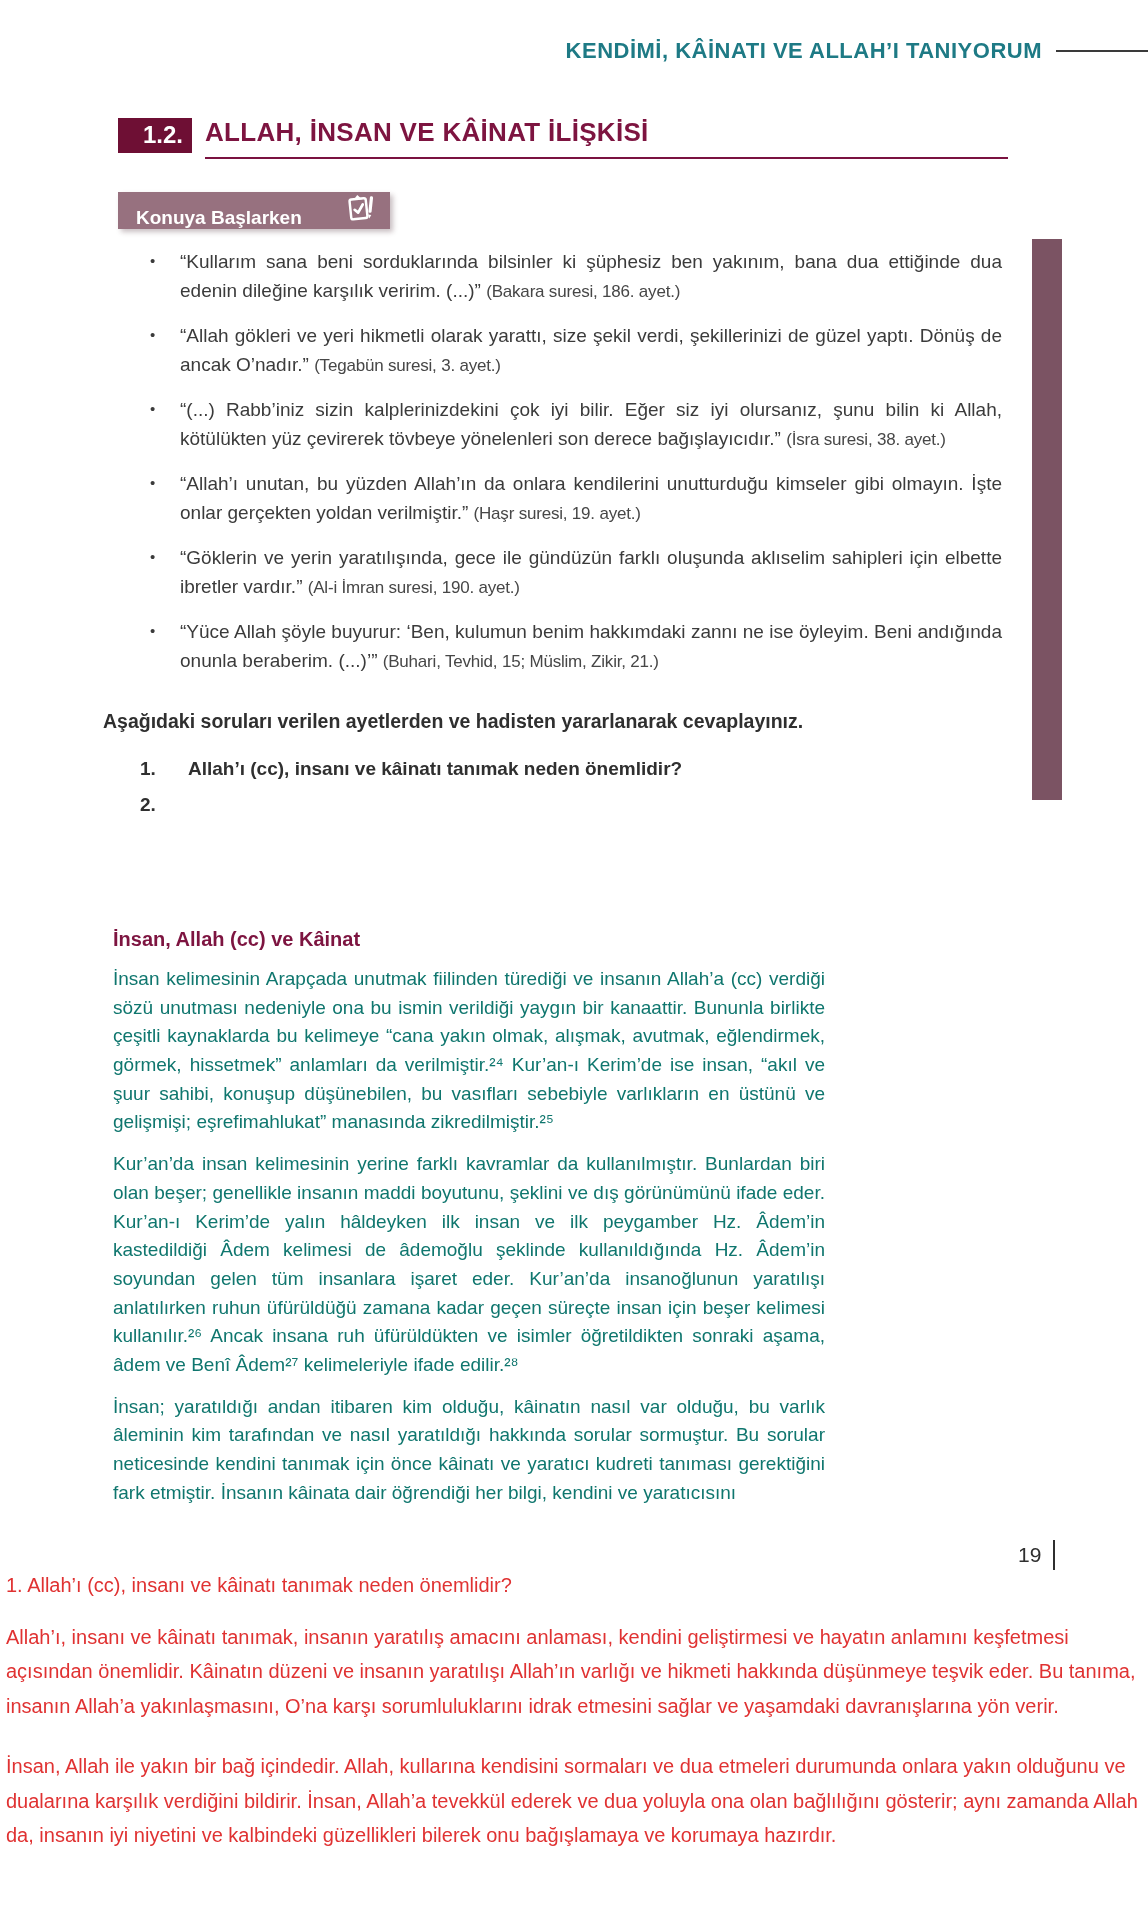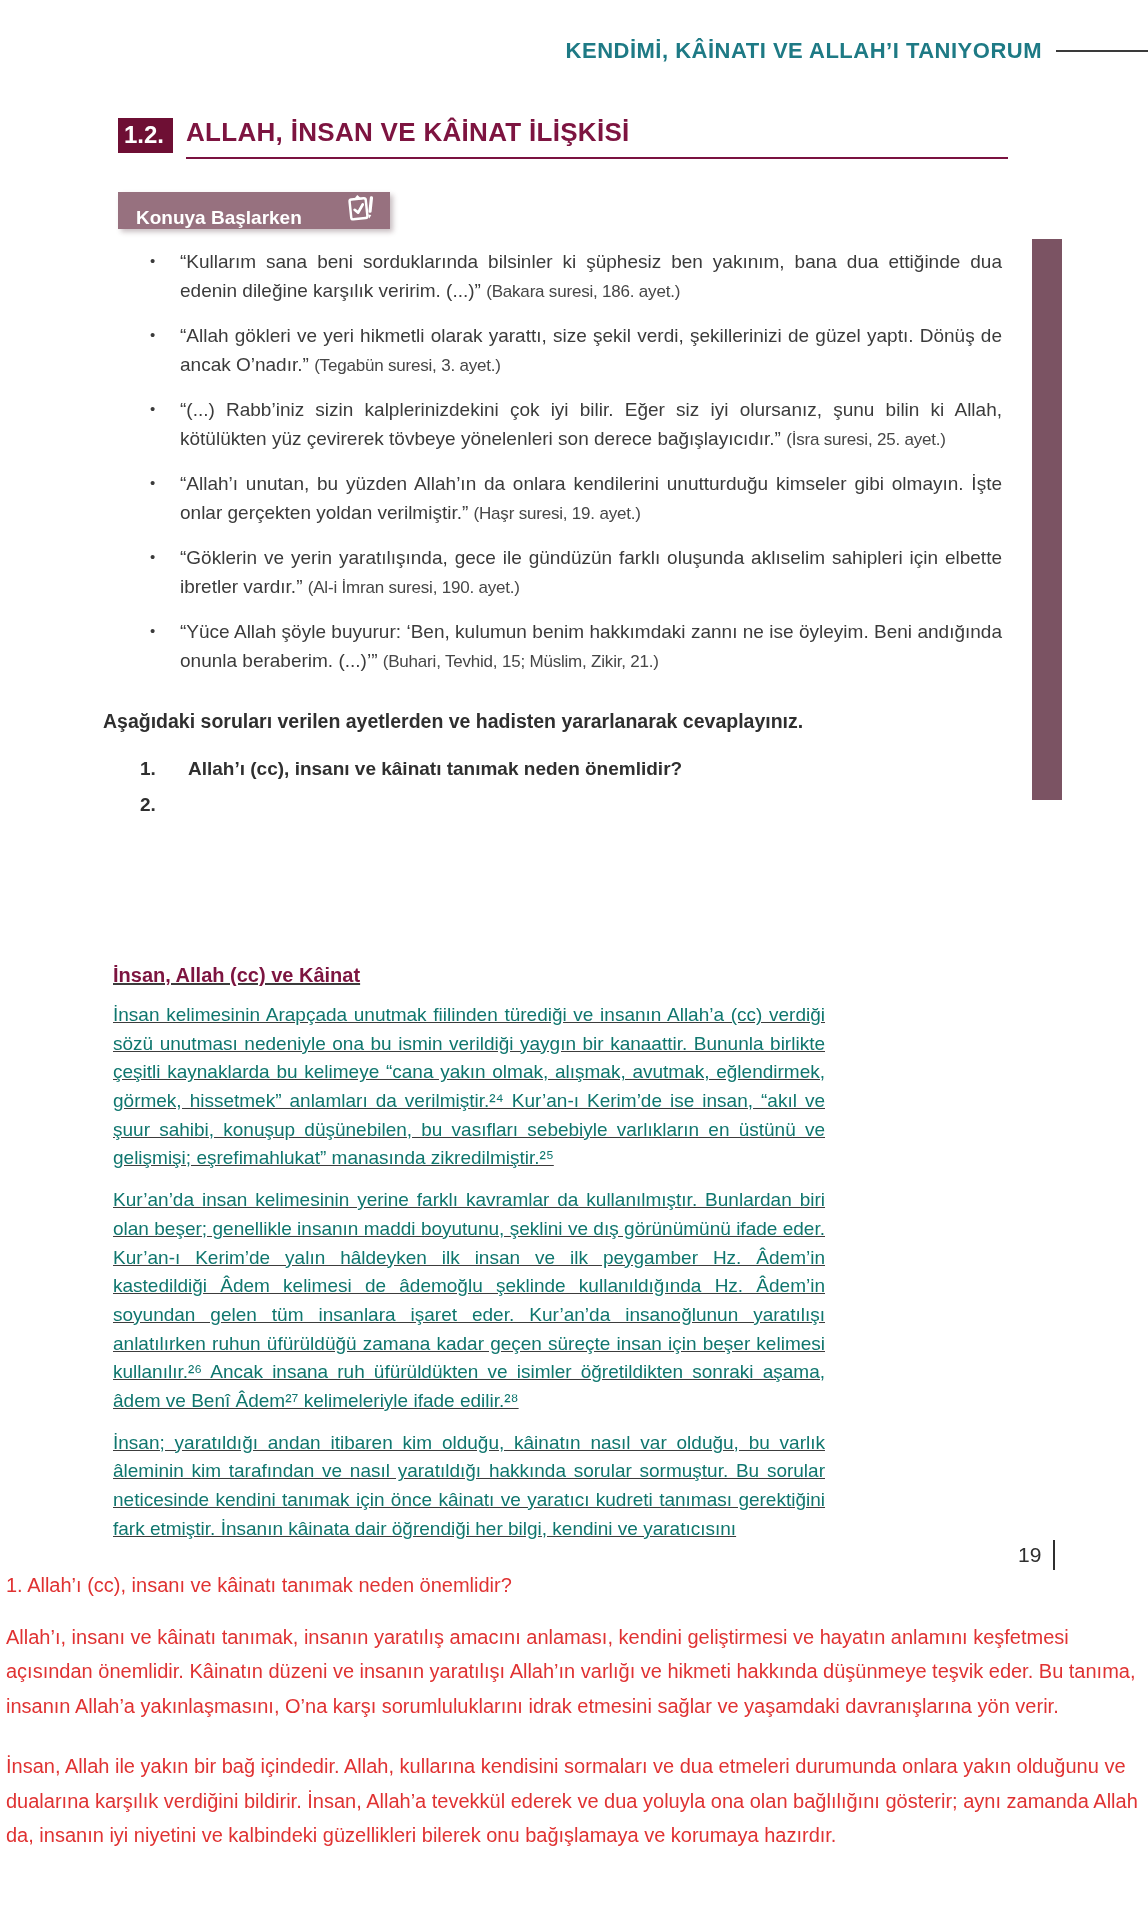--- a/index.html
+++ b/index.html
@@ -27,21 +27,21 @@
   }
 
   
   .section-row {
     position:absolute; top:118px; left:118px; right:140px;
     display:flex; align-items:flex-start;
   }
   .section-number {
     background:#6e0f34; color:#ffffff;
     font-size:24px; font-weight:700;
-    padding:5px 9px 6px 6px; line-height:1;
+    padding:5px 9px 6px 25px; line-height:1;
     flex:0 0 auto;
   }
   .section-title-wrap {
     margin-left:13px; flex:1 1 auto;
     border-bottom:2px solid #7a1240;
     padding-bottom:9px; width:835px;
   }
   .section-title {
     color:#7d1440; font-size:26px; font-weight:700;
     letter-spacing:0.3px; line-height:1.15; white-space:nowrap;
@@ -91,21 +91,21 @@
   .question-list .q-num { flex:0 0 48px; }
 
   
   .side-bar {
     position:absolute; left:1032px; top:239px;
     width:30px; height:561px; background:#7b5363;
   }
 
   
   .article {
-    position:absolute; top:964px; left:113px; width:712px;text-decoration:underline;
+    position:absolute; top:928px; left:113px; width:712px;
   }
   .article .article-heading {
     color:#7d1440; font-size:20px; font-weight:700; margin-bottom:14px;
   }
   .article p {
     font-size:19px; line-height:1.51; text-align:justify;
     color:#0f766e; margin-bottom:13px;
   }
 
   
@@ -164,21 +164,21 @@
     <li>
       <span class="marker">•</span>
       <span class="quote-body"><span>“Kullarım sana beni sorduklarında bilsinler ki şüphesiz ben yakınım, bana dua ettiğinde dua edenin dileğine karşılık veririm. (...)”</span> <span class="src">(Bakara suresi, 186. ayet.)</span></span>
     </li>
     <li>
       <span class="marker">•</span>
       <span class="quote-body"><span>“Allah gökleri ve yeri hikmetli olarak yarattı, size şekil verdi, şekillerinizi de güzel yaptı. Dönüş de ancak O’nadır.”</span> <span class="src">(Tegabün suresi, 3. ayet.)</span></span>
     </li>
     <li>
       <span class="marker">•</span>
-      <span class="quote-body"><span>“(...) Rabb’iniz sizin kalplerinizdekini çok iyi bilir. Eğer siz iyi olursanız, şunu bilin ki Allah, kötülükten yüz çevirerek tövbeye yönelenleri son derece bağışlayıcıdır.”</span> <span class="src">(İsra suresi, 25. ayet.)</span></span>
+      <span class="quote-body"><span>“(...) Rabb’iniz sizin kalplerinizdekini çok iyi bilir. Eğer siz iyi olursanız, şunu bilin ki Allah, kötülükten yüz çevirerek tövbeye yönelenleri son derece bağışlayıcıdır.”</span> <span class="src">(İsra suresi, 38. ayet.)</span></span>
     </li>
     <li>
       <span class="marker">•</span>
       <span class="quote-body"><span>“Allah’ı unutan, bu yüzden Allah’ın da onlara kendilerini unutturduğu kimseler gibi olmayın. İşte onlar gerçekten yoldan verilmiştir.”</span> <span class="src">(Haşr suresi, 19. ayet.)</span></span>
     </li>
     <li>
       <span class="marker">•</span>
       <span class="quote-body"><span>“Göklerin ve yerin yaratılışında, gece ile gündüzün farklı oluşunda aklıselim sahipleri için elbette ibretler vardır.”</span> <span class="src">(Al-i İmran suresi, 190. ayet.)</span></span>
     </li>
     <li>

